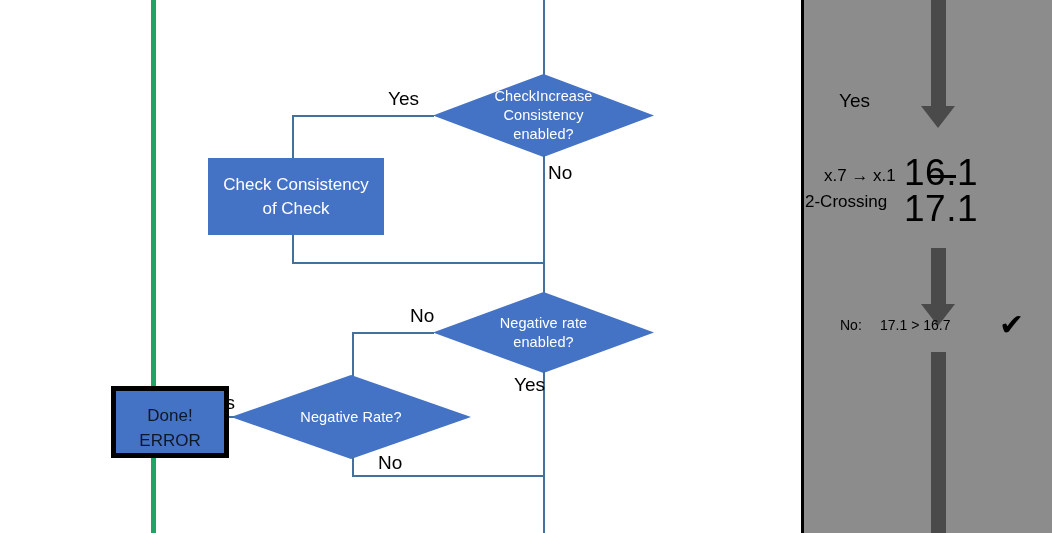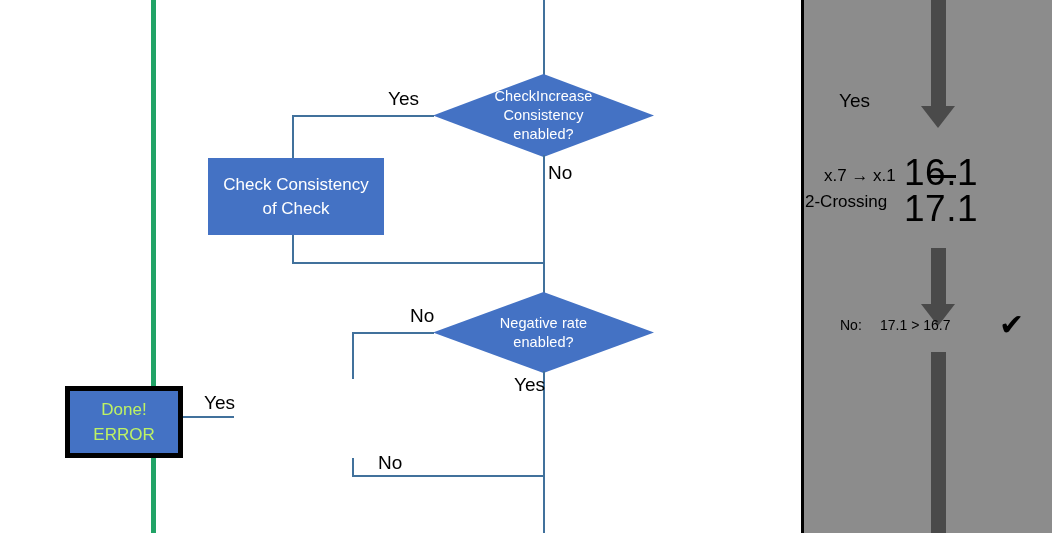--- a/index.html
+++ b/index.html
@@ -59,26 +59,27 @@
     color: #ffffff;
     font-size: 17px;
     line-height: 24px;
   }
 
   .errbox {
     position: absolute;
     background: #4472C4;
     border: 5px solid #000000;
     display: flex;
-    align-items: center;
+    align-items: flex-end;
     justify-content: center;
     text-align: center;
-    color: #bef264;
+    color: #0f172a;
     font-size: 17px;
     line-height: 25px;
+    margin-left: 46px;
   }
 
   .edge-label {
     position: absolute;
     color: #000000;
     font-size: 19px;
     line-height: 21px;
     white-space: nowrap;
   }
 
@@ -168,20 +169,23 @@
     </div>
   </div>
 
   <div class="conn conn-h" style="left:352px; top:332px; width:82px;"></div>
   <div class="conn conn-v" style="left:352px; top:332px; height:47px;"></div>
   <div class="edge-label" style="left:410px; top:305px;">No</div>
 
   <div class="conn conn-v" style="left:543px; top:371px; height:105px;"></div>
   <div class="edge-label" style="left:514px; top:374px;">Yes</div>
 
+  <div class="diamond" style="left:231px; top:375px; width:240px; height:84px;">
+    <span>Negative Rate?</span>
+  </div>
 
   <div class="conn conn-h" style="left:174px; top:416px; width:60px;"></div>
   <div class="edge-label" style="left:204px; top:392px;">Yes</div>
 
   <div class="errbox" style="left:65px; top:386px; width:108px; height:62px;">
     <div>
       <span>Done!</span><br>
       <span>ERROR</span>
     </div>
   </div>

